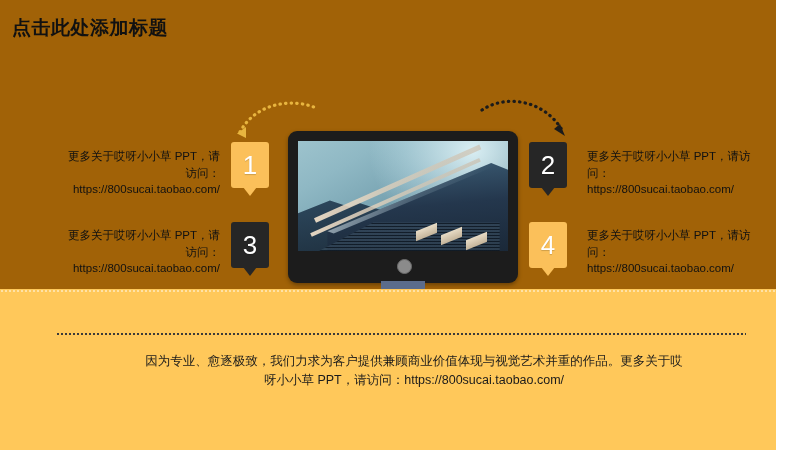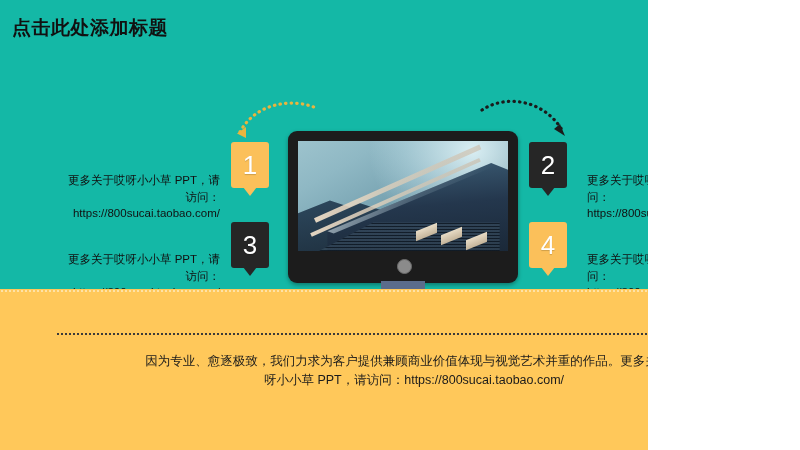--- a/index.html
+++ b/index.html
@@ -3,21 +3,21 @@
 <meta charset="utf-8">
 <style>
   html,body{margin:0;padding:0;}
   body{
     width:800px;height:450px;
     background:#ffffff;
     font-family:"Liberation Sans","DejaVu Sans",sans-serif;
     overflow:hidden;
     position:relative;
   }
-  .slide{position:absolute;inset:0;width:648px;height:450px;background:#14b8a6;overflow:hidden;}
+  .slide{position:absolute;inset:0;width:776px;height:450px;background:#a16207;overflow:hidden;}
 
   
   .title{
     position:absolute;left:12px;top:15px;
     font-size:19px;font-weight:bold;color:#111111;
     letter-spacing:.5px;white-space:nowrap;
   }
 
   
   .band{
@@ -119,21 +119,21 @@
   .badge.dark{background:#262626;color:#262626;}
   .badge span{color:#ffffff;position:relative;z-index:2;line-height:1;}
 
   .b1{left:231px;top:142px;}
   .b3{left:231px;top:222px;}
   .b2{left:529px;top:142px;}
   .b4{left:529px;top:222px;}
 
   
   .tb{
-    position:absolute;font-size:11.5px;line-height:16.5px;color:#111111;margin-top:24px;
+    position:absolute;font-size:11.5px;line-height:16.5px;color:#111111;
   }
   .tb.left{text-align:right;width:160px;}
   .tb.right{text-align:left;width:165px;}
   .t1{left:60px;top:148px;}
   .t3{left:60px;top:227px;}
   .t2{left:587px;top:148px;}
   .t4{left:587px;top:227px;}
 
   
   .arrow{position:absolute;}

